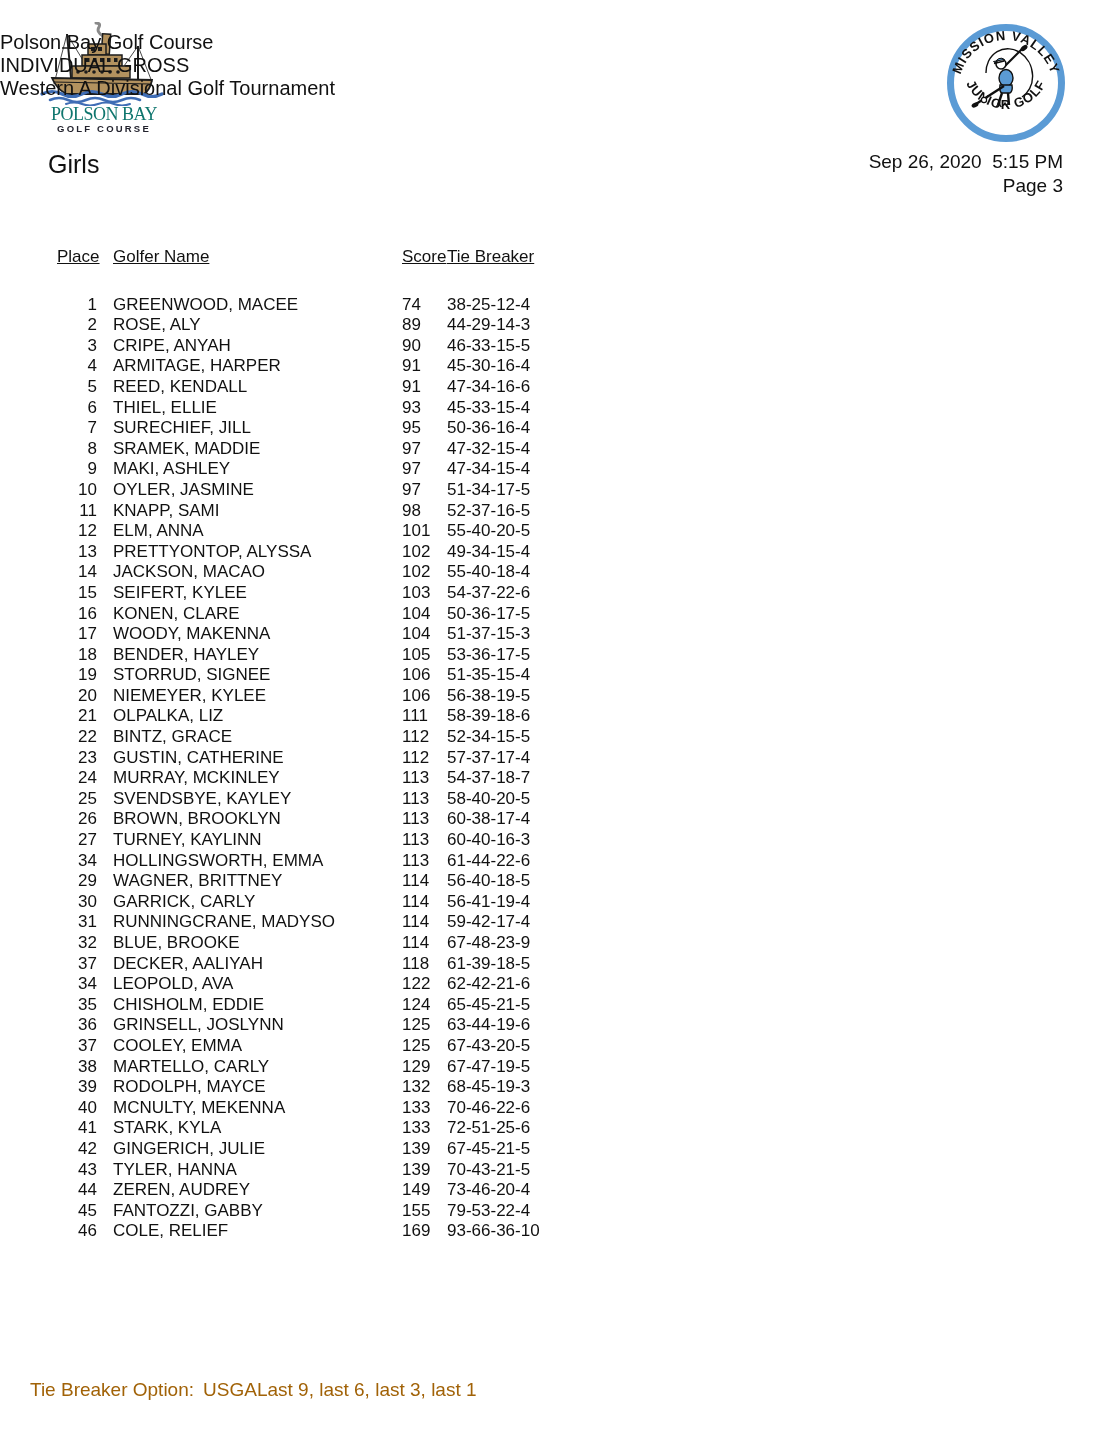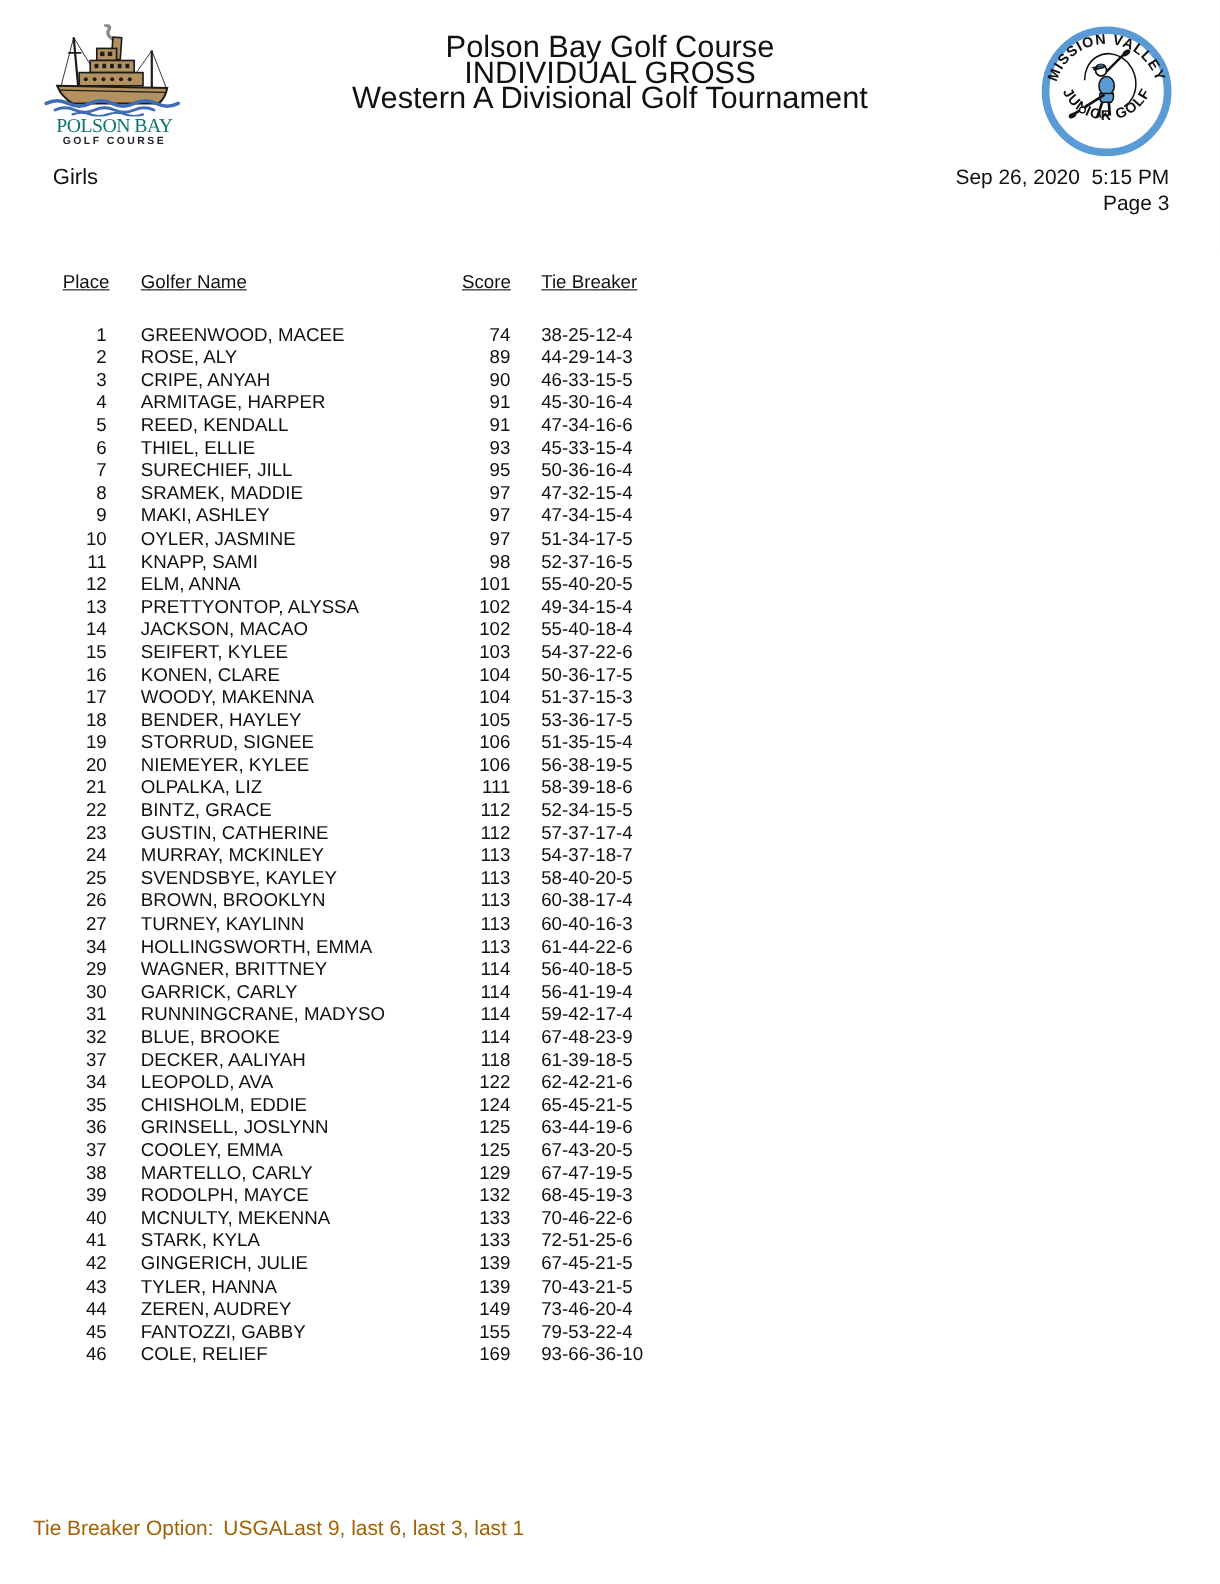--- a/index.html
+++ b/index.html
@@ -8,25 +8,25 @@
     width:1109px;height:1440px;
     background:#ffffff;
     margin:0 auto;
     font-family:"Liberation Sans","DejaVu Sans",sans-serif;
     color:#111111;
     overflow:hidden;
   }
   
   .title-block{
     position:absolute;left:0;top:31px;width:1109px;
-    text-align:center;font-size:28px;line-height:23px;color:#111;
+    text-align:left;font-size:20px;line-height:23px;color:#111;
   }
   .girls-label{
     position:absolute;left:48px;top:150px;
-    font-size:20px;color:#111;
+    font-size:25px;color:#111;
   }
   .date-block{
     position:absolute;right:46px;top:150px;
     text-align:right;font-size:19px;line-height:24px;color:#111;
   }
   .pre{white-space:pre;}
   
   .boat-logo{
     position:absolute;left:36px;top:22px;width:136px;
     text-align:center;
@@ -45,27 +45,26 @@
   
   .mv-logo{position:absolute;left:946px;top:23px;width:120px;height:120px;}
   
   .results{
     position:absolute;left:57px;top:247px;width:700px;
     font-size:17px;line-height:20.6px;
   }
   .results-header,.result-row{
     display:grid;
     grid-template-columns:40px 293px 44px 1fr;
-    gap:15px;
   }
   .results-header{margin-bottom:27px;}
   .col-place{text-align:right;}
   .results-header .col-place{text-align:left;white-space:nowrap;}
   .col-name{padding-left:16px;white-space:nowrap;}
-  .col-score{text-align:right;}
+  .col-score{margin-left:12px;}
   .col-tb{padding-left:13px;white-space:nowrap;}
   .results-header span{text-decoration:underline;}
   .results-header .hdr{display:inline;}
   
   .footer-line{
     position:absolute;left:30px;top:1379px;
     font-size:19px;color:#a16207;
   }
   .footer-line .value{margin-left:9px;}
 </style>

